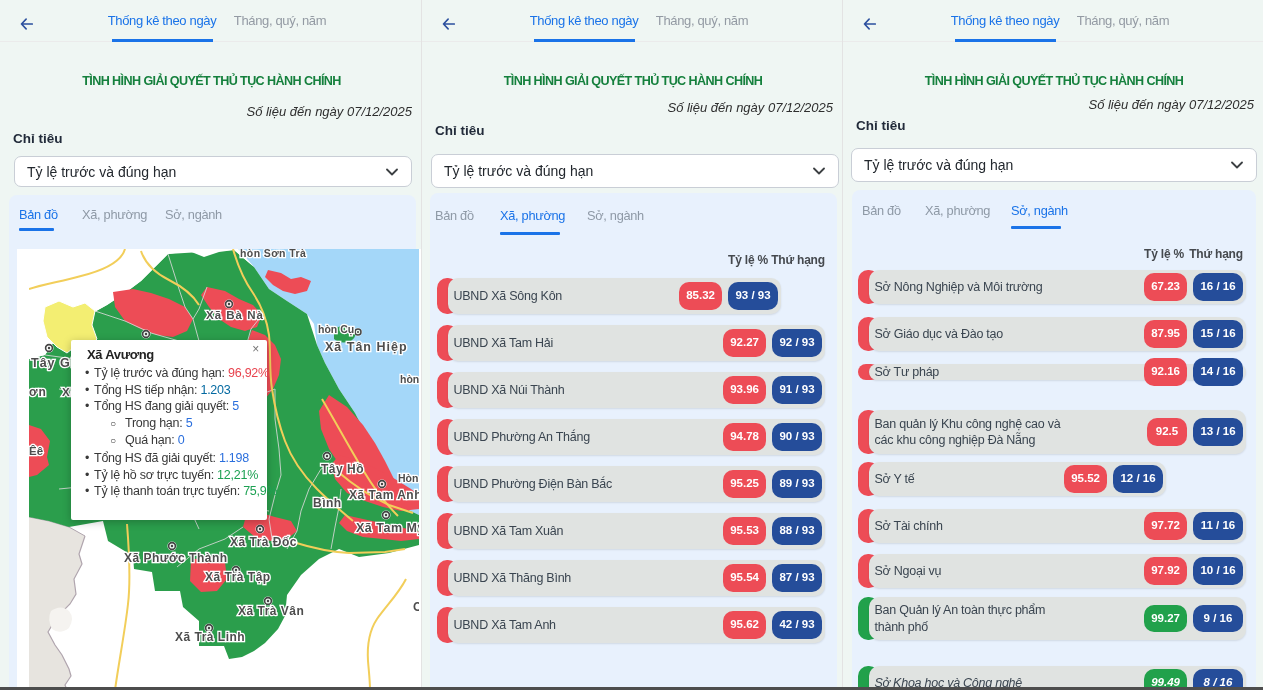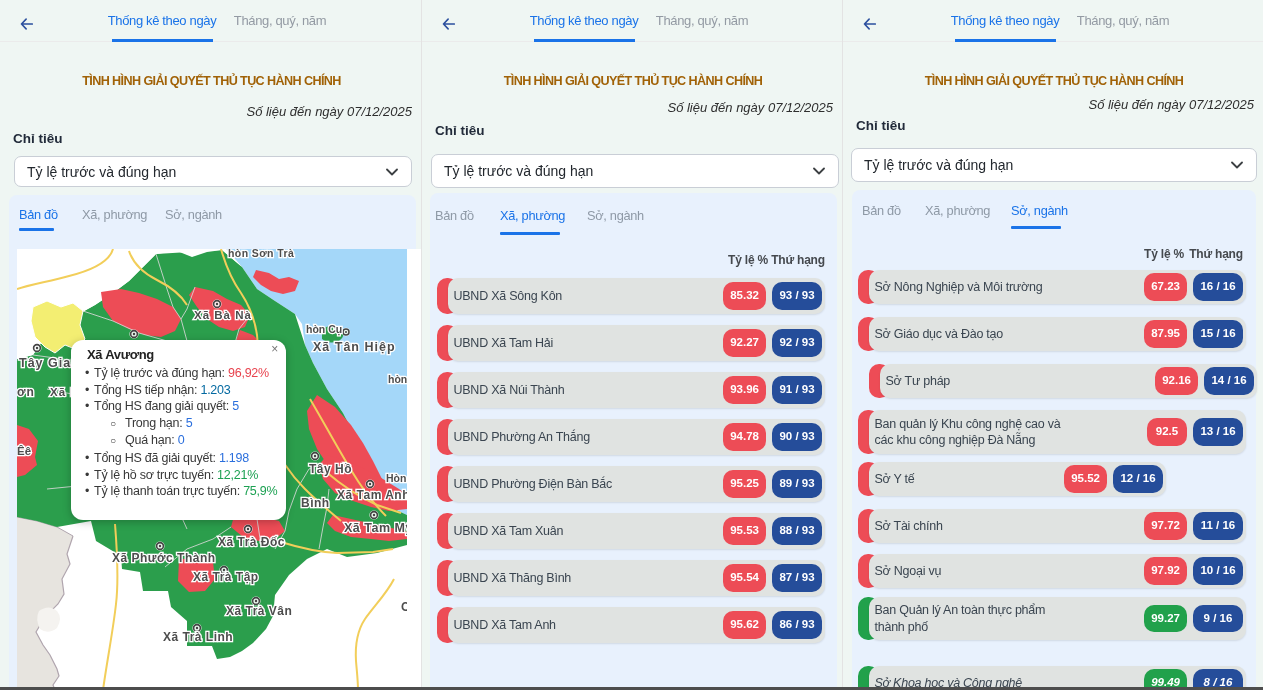--- a/index.html
+++ b/index.html
@@ -11,21 +11,21 @@
   #p3 { left:842px; border-left:1px solid #e3e3e3; }
   .hdr { position:absolute; top:0; left:0; right:0; height:42px; background:#eff6f3;
     border-bottom:1px solid #ebebeb; }
   .back { position:absolute; left:20px; top:18px; width:13px; height:12px; }
   .ttab1 { position:absolute; left:162px; top:0; height:41px; line-height:41px; white-space:nowrap;
     transform:translateX(-50%); color:#1a73e8; font-size:13px; letter-spacing:-0.35px; font-weight:500; }
   .ttab2 { position:absolute; left:280px; top:0; height:41px; line-height:41px; white-space:nowrap;
     transform:translateX(-50%); color:#939aa3; font-size:13px; letter-spacing:-0.35px; }
   .tuline { position:absolute; left:112px; top:39px; width:101px; height:3px; background:#1a73e8; }
   .title { position:absolute; left:2px; right:0; top:74px; text-align:center; font-size:12.6px;
-    letter-spacing:-0.6px; font-weight:bold; color:#a16207; }
+    letter-spacing:-0.6px; font-weight:bold; color:#15803d; }
   .solieu { position:absolute; right:9px; font-style:italic; font-size:13px; color:#2e2e2e; }
   .chitieu { position:absolute; left:13px; font-size:13.5px; font-weight:bold; color:#222b3a; }
   .select { position:absolute; border:1px solid #c9ced6; border-radius:7px; background:#fff;
     font-size:14px; color:#23282e; line-height:30px; padding-left:12px; }
   .chev { position:absolute; right:13px; top:50%; margin-top:-4px; width:12px; height:8px; }
   .bluesec { position:absolute; background:#e8f1fd; border-radius:8px 8px 0 0; }
   .stab { position:absolute; font-size:12.8px; letter-spacing:-0.3px; color:#8e99a6; }
   .stab.act { color:#1a73e8; font-weight:500; }
   .suline { position:absolute; height:3px; background:#1a73e8; border-radius:1px; }
   .colhdr { position:absolute; font-size:12px; font-weight:bold; color:#45494e;
@@ -63,21 +63,21 @@
   <div class="select" style="left:14px; top:156px; width:398px; height:31px;">Tỷ lệ trước và đúng hạn
     <svg class="chev" viewBox="0 0 12 8">
         <path d="M1 1.5 L6 6.5 L11 1.5" stroke="#3c4043" stroke-width="1.8" fill="none" stroke-linecap="round" stroke-linejoin="round"></path>
       </svg>
   </div>
   <div class="bluesec" style="left:9px; top:195px; width:407px; height:495px;"></div>
   <div class="stab act" style="left:19px; top:207px;">Bản đồ</div>
   <div class="stab" style="left:82px; top:207px;">Xã, phường</div>
   <div class="stab" style="left:165px; top:207px;">Sở, ngành</div>
   <div class="suline" style="left:19px; top:228px; width:35px;"></div>
-  <div id="mapbox" style="position:absolute; left:17px; top:249px; width:406px; height:441px; background:#fff; overflow:hidden;">
+  <div id="mapbox" style="position:absolute; left:17px; top:249px; width:406px; height:441px; background:#fff; overflow:hidden;padding-left:12px;">
     <svg width="390" height="441" viewBox="0 0 390 441">
 <rect x="0" y="0" width="390" height="441" fill="#ffffff"></rect>
 
 <path d="M209,0 L390,0 L390,266 L373,258 L366,244 L356,224 L348,208 L340,191 L326,164 L310,140 L296,114 L288,96 L285,75 L278,65 L258,52 L240,40 L225,18 Z" fill="#a4d7f9"></path>
 
 <path d="M0,45 L8,48 L14,56 L10,68 L3,72 L0,72 Z" fill="#e7e4df"></path>
 <path d="M0,268 L20,272 L40,278 L56,287 L50,305 L53,315 L45,330 L47,345 L41,355 L28,368 L19,383 L26,396 L33,406 L40,420 L42,427 L36,436 L38,441 L0,441 Z" fill="#e7e4df"></path>
 <path d="M56,287 L50,305 L53,315 L45,330 L47,345 L41,355 L28,368 L19,383 L26,396 L33,406 L40,420 L42,427 L36,436 L38,441" stroke="#b0a5ae" stroke-width="1.2" fill="none"></path>
 <path d="M0,268 L20,272 L40,278 L56,287" stroke="#b0a5ae" stroke-width="1" fill="none"></path>
 
@@ -212,22 +212,22 @@
 <text x="327" y="283" font-size="12.5" letter-spacing="0.5">Xã Tam Mỹ</text>
 <text x="201" y="297" font-size="12" letter-spacing="0.5">Xã Trà Đốc</text>
 <text x="95" y="313" font-size="12" letter-spacing="0.5">Xã Phước Thành</text>
 <text x="176" y="332" font-size="12" letter-spacing="0.5">Xã Trà Tập</text>
 <text x="209" y="366" font-size="12" letter-spacing="0.5">Xã Trà Vân</text>
 <text x="146" y="392" font-size="12" letter-spacing="0.5">Xã Trà Linh</text>
 <text x="384" y="362" font-size="12" stroke-width="0">C</text>
 </g>
 </svg>
   </div>
-  <div style="position:absolute; left:71px; top:340px; width:215px; height:180px; background:#fff;
-  border-radius:12px; box-shadow:0 2px 8px rgba(0,0,0,0.25); z-index:50; font-size:12.5px; letter-spacing:-0.25px; color:#383838;">
+  <div style="position:absolute; left:71px; top:340px; width:196px; height:180px; background:#fff;
+  border-radius:2px; box-shadow:0 2px 8px rgba(0,0,0,0.25); z-index:50; font-size:12.5px; letter-spacing:-0.25px; color:#383838;">
   <div style="position:absolute; left:16px; top:7px; font-weight:bold; font-size:13px; letter-spacing:-0.3px; color:#222;">Xã Avương</div>
   <div style="position:absolute; right:8px; top:2px; font-size:12px; color:#757575;">×</div>
   <div style="position:absolute; left:9px; top:25px; line-height:16.6px; white-space:nowrap;">
     <div><span style="display:inline-block;width:14px;text-align:center;">•</span>Tỷ lệ trước và đúng hạn: <span style="color:#e8434e;">96,92%</span></div>
     <div><span style="display:inline-block;width:14px;text-align:center;">•</span>Tổng HS tiếp nhận: <span style="color:#0369a1;">1.203</span></div>
     <div><span style="display:inline-block;width:14px;text-align:center;">•</span>Tổng HS đang giải quyết: <span style="color:#2b6fdd;">5</span></div>
     <div><span style="display:inline-block;width:30px;"></span><span style="display:inline-block;width:15px;font-size:10px;">○</span>Trong hạn: <span style="color:#2b6fdd;">5</span></div>
     <div><span style="display:inline-block;width:30px;"></span><span style="display:inline-block;width:15px;font-size:10px;">○</span>Quá hạn: <span style="color:#2b6fdd;">0</span></div>
     <div><span style="display:inline-block;width:14px;text-align:center;">•</span>Tổng HS đã giải quyết: <span style="color:#2b6fdd;">1.198</span></div>
     <div><span style="display:inline-block;width:14px;text-align:center;">•</span>Tỷ lệ hồ sơ trực tuyến: <span style="color:#1da153;">12,21%</span></div>
@@ -253,21 +253,21 @@
         <path d="M1 1.5 L6 6.5 L11 1.5" stroke="#3c4043" stroke-width="1.8" fill="none" stroke-linecap="round" stroke-linejoin="round"></path>
       </svg>
   </div>
   <div class="bluesec" style="left:8px; top:193px; width:407px; height:497px;"></div>
   <div class="stab" style="left:13px; top:208px;">Bản đồ</div>
   <div class="stab act" style="left:78px; top:208px;">Xã, phường</div>
   <div class="stab" style="left:165px; top:208px;">Sở, ngành</div>
   <div class="suline" style="left:78px; top:232px; width:60px;"></div>
   <div class="colhdr" style="left:302px; top:253px; width:44px; text-align:right;">Tỷ lệ %</div>
   <div class="colhdr" style="left:376px; top:253px; transform:translateX(-50%);">Thứ hạng</div>
-    <div class="row" style="left:15px; top:278px; width:388px; height:36px;">
+    <div class="row" style="left:15px; top:278px; width:344px; height:36px;">
     <div class="acc"></div>
     <div class="inner">
         <div class="nm">UBND Xã Sông Kôn</div>
         <div class="pill pv">85.32</div>
         <div class="pill pr">93 / 93</div>
       </div>
   </div>
   <div class="row" style="left:15px; top:325px; width:388px; height:36px;">
     <div class="acc"></div>
     <div class="inner">
@@ -314,21 +314,21 @@
         <div class="nm">UBND Xã Thăng Bình</div>
         <div class="pill pv">95.54</div>
         <div class="pill pr">87 / 93</div>
       </div>
   </div>
   <div class="row" style="left:15px; top:607px; width:388px; height:36px;">
     <div class="acc"></div>
     <div class="inner">
         <div class="nm">UBND Xã Tam Anh</div>
         <div class="pill pv">95.62</div>
-        <div class="pill pr">86 / 93</div>
+        <div class="pill pr">42 / 93</div>
       </div>
   </div>
   <div class="row" style="left:15px; top:683px; width:360px; height:36px;margin-top:9px;">
     <div class="acc"></div>
     <div class="inner">
         <div class="nm">UBND Xã Tam Mỹ</div>
         <div class="pill pv">95.71</div>
         <div class="pill pr">85 / 93</div>
       </div>
   </div>
@@ -367,21 +367,21 @@
       </div>
   </div>
   <div class="row" style="left:15px; top:317px; width:388px; height:34px;">
     <div class="acc"></div>
     <div class="inner">
         <div class="nm">Sở Giáo dục và Đào tạo</div>
         <div class="pill pv">87.95</div>
         <div class="pill pr">15 / 16</div>
       </div>
   </div>
-  <div class="row" style="left:26px; top:364px; width:388px; height:34px;">
+  <div class="row" style="left:15px; top:364px; width:388px; height:16px;">
     <div class="acc"></div>
     <div class="inner">
         <div class="nm">Sở Tư pháp</div>
         <div class="pill pv">92.16</div>
         <div class="pill pr">14 / 16</div>
       </div>
   </div>
   <div class="row" style="left:15px; top:410px; width:388px; height:44px;border-radius:15px;">
     <div class="acc"></div>
     <div class="inner">

